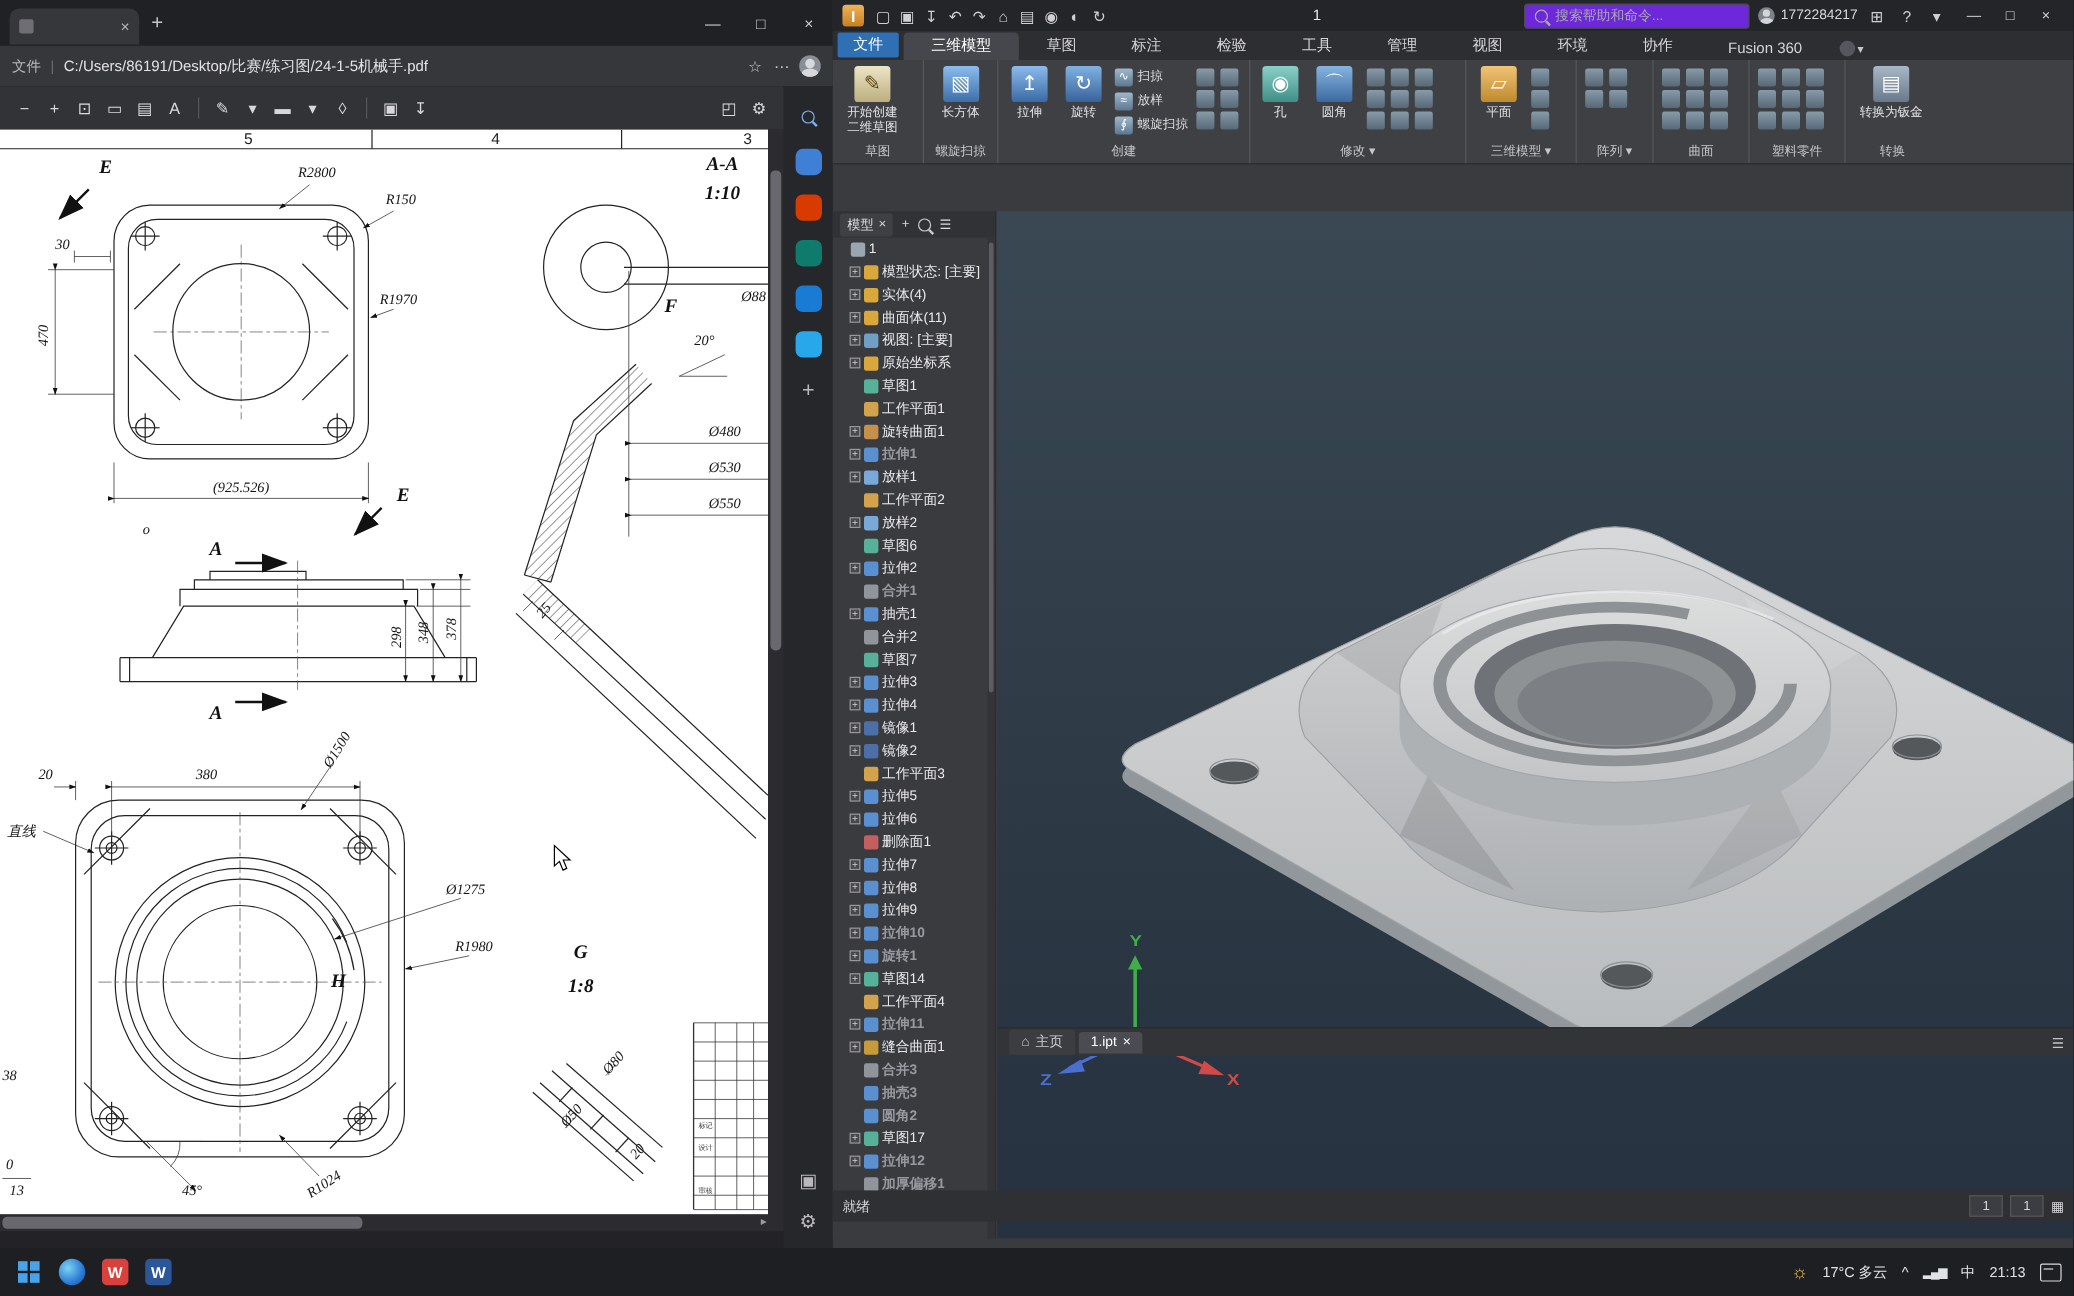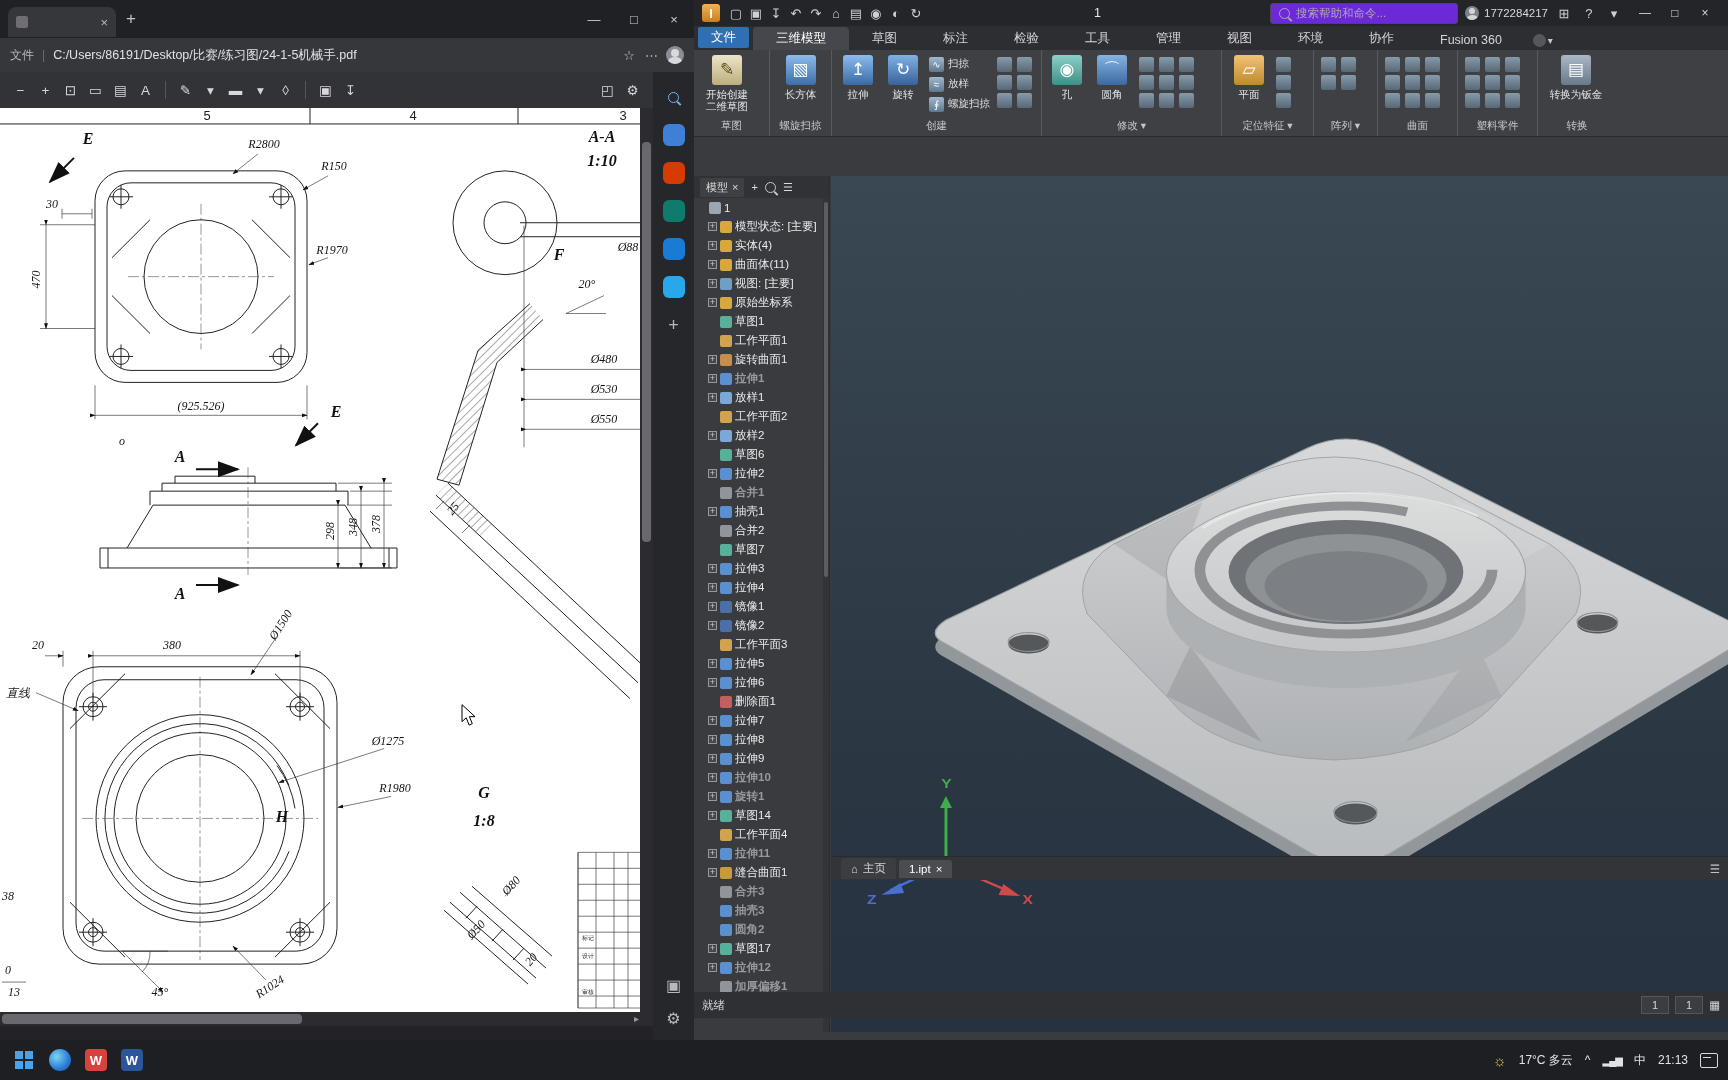--- a/index.html
+++ b/index.html
@@ -593,21 +593,21 @@
           <div class="bigbtn" style="width:40px;">
             <span class="bigicon ig-plane">▱</span>
             <span>平面</span>
           </div>
           <div class="gridicons g2" style="grid-template-columns:17px;">
             <span class="gicon"></span>
             <span class="gicon"></span>
             <span class="gicon"></span>
           </div>
         </div>
-        <div class="panel-label">定位特征  ▾</div>
+        <div class="panel-label">三维模型  ▾</div>
       </div>
       <div class="panel" style="width:64px;">
         <div class="panel-items">
           <div class="gridicons g2">
             <span class="gicon"></span>
               <span class="gicon"></span>
             <span class="gicon"></span>
               <span class="gicon"></span>
           </div>
         </div>

